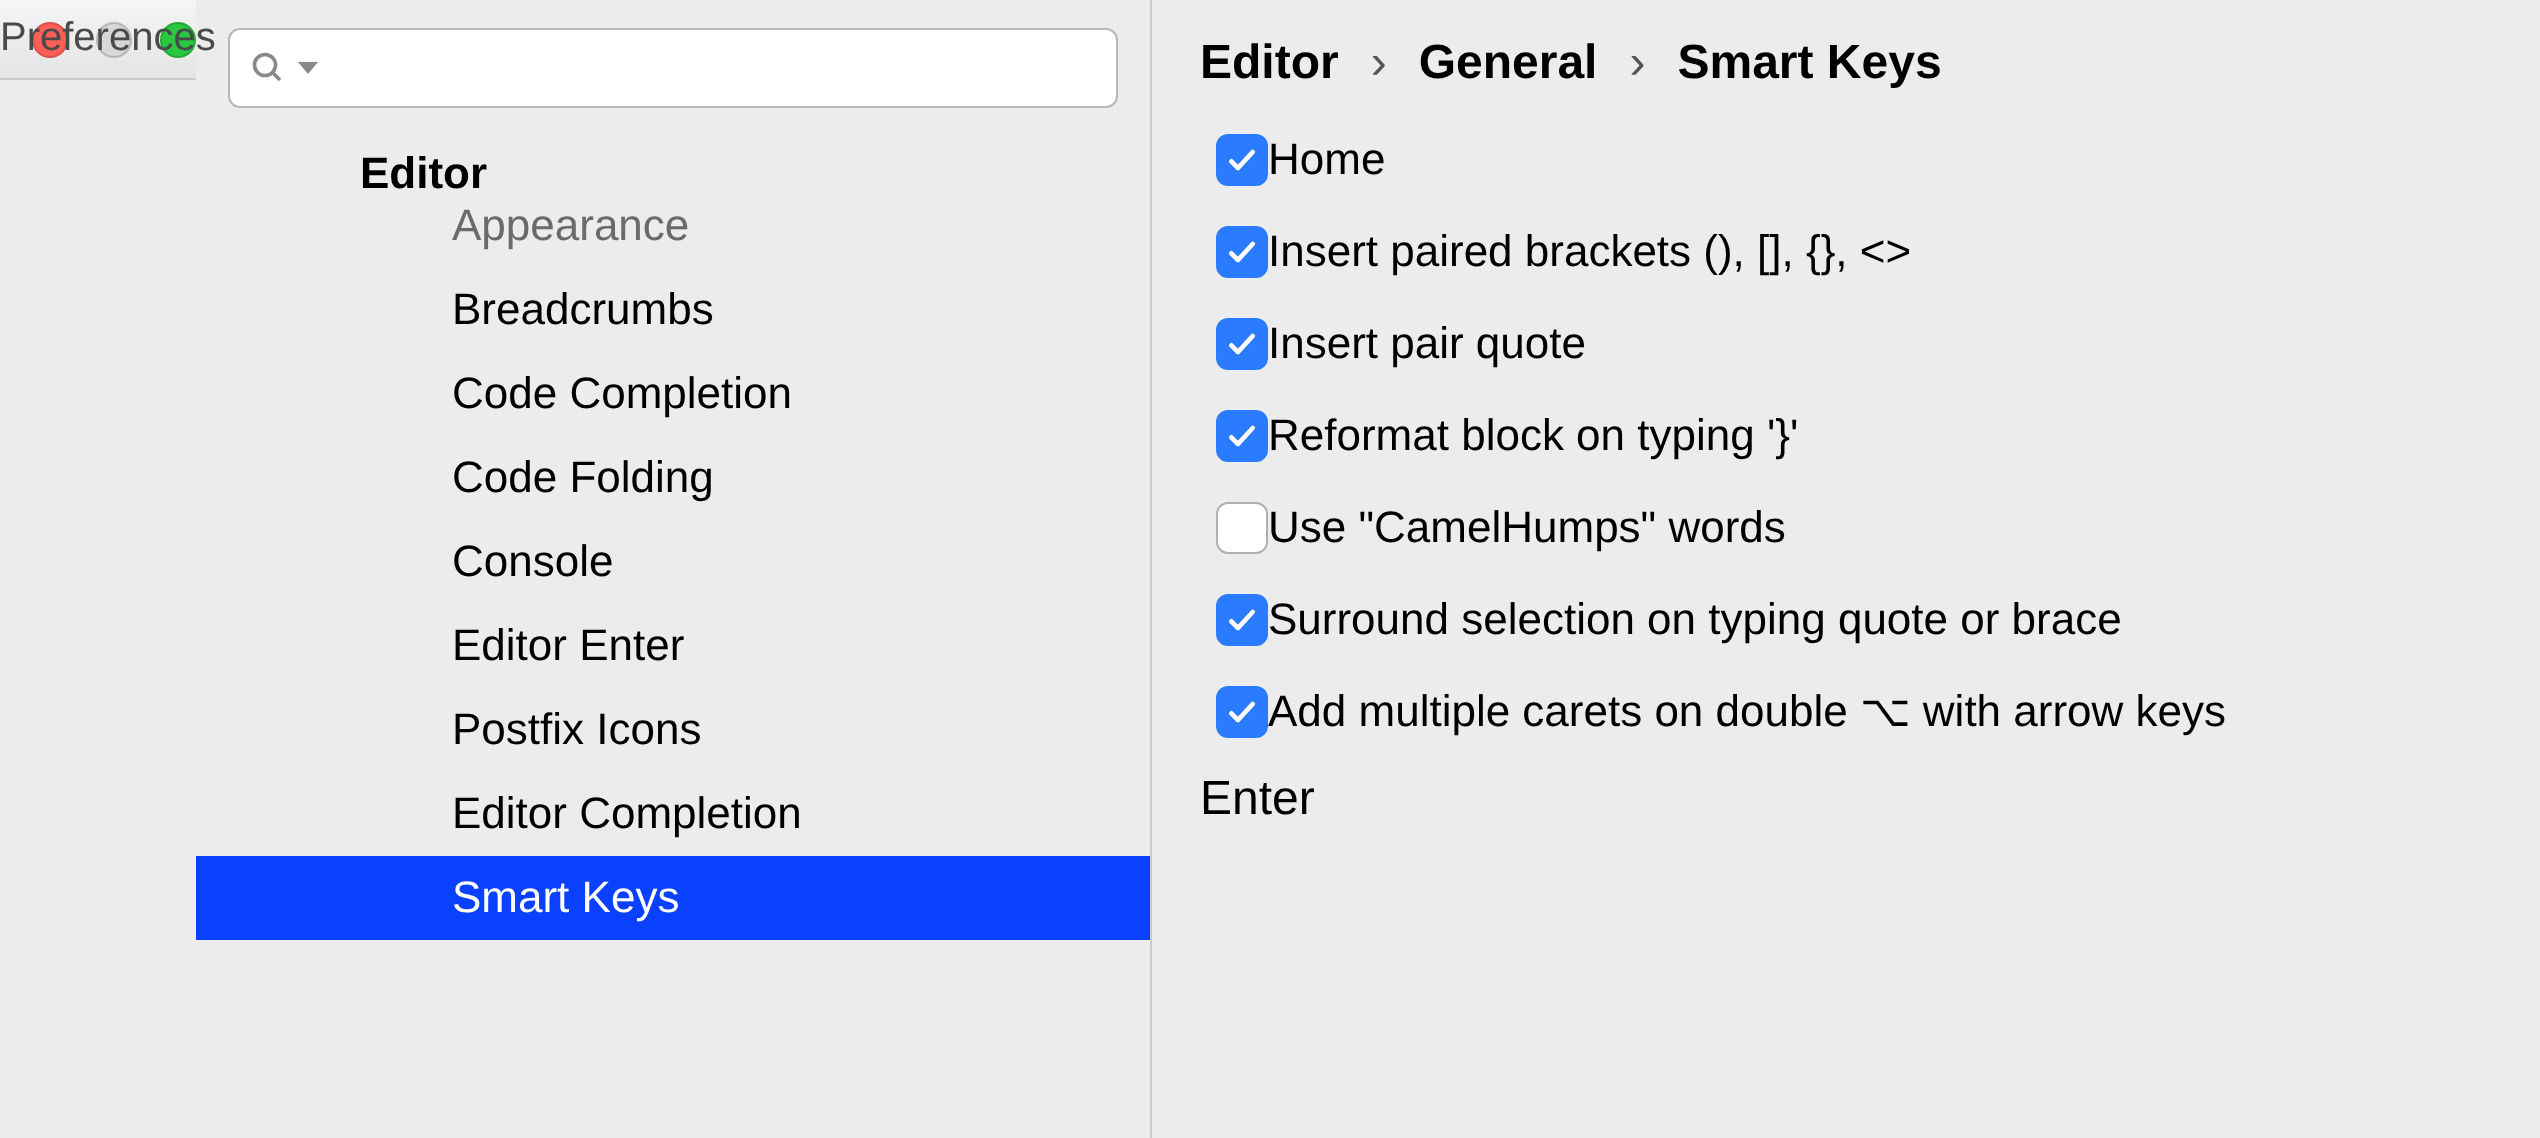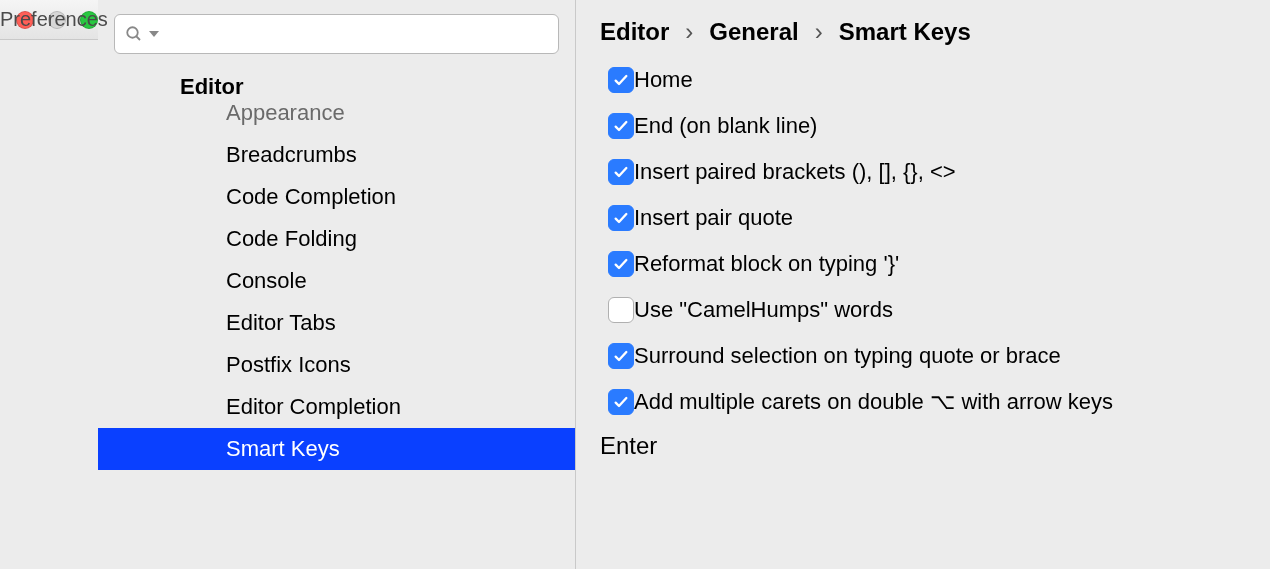--- a/index.html
+++ b/index.html
@@ -196,21 +196,21 @@
       </div>
 
       <div class="tree">
         <div class="tree-head">Editor</div>
         <div id="tree-items">
             <div class="tree-item cut">Appearance</div>
             <div class="tree-item">Breadcrumbs</div>
             <div class="tree-item">Code Completion</div>
             <div class="tree-item">Code Folding</div>
             <div class="tree-item">Console</div>
-            <div class="tree-item">Editor Tabs</div>
+            <div class="tree-item">Editor Enter</div>
             <div class="tree-item">Postfix Icons</div>
             <div class="tree-item">Editor Completion</div>
             <div class="tree-item selected">Smart Keys</div>
           </div>
       </div>
     </div>
 
     <div class="main">
       <div class="breadcrumb">
         <span>Editor</span>
@@ -228,28 +228,20 @@
               </svg>
             </div>
             <span class="opt-label">Home</span>
           </div>
           <div class="opt">
             <div class="cb checked">
               <svg width="16" height="16" viewBox="0 0 24 24" fill="none" stroke="#fff" stroke-width="3.5" stroke-linecap="round" stroke-linejoin="round">
                 <polyline points="4 13 9 18 20 6"></polyline>
               </svg>
             </div>
-            <span class="opt-label">End (on blank line)</span>
-          </div>
-          <div class="opt">
-            <div class="cb checked">
-              <svg width="16" height="16" viewBox="0 0 24 24" fill="none" stroke="#fff" stroke-width="3.5" stroke-linecap="round" stroke-linejoin="round">
-                <polyline points="4 13 9 18 20 6"></polyline>
-              </svg>
-            </div>
             <span class="opt-label">Insert paired brackets (), [], {}, &lt;&gt;</span>
           </div>
           <div class="opt">
             <div class="cb checked">
               <svg width="16" height="16" viewBox="0 0 24 24" fill="none" stroke="#fff" stroke-width="3.5" stroke-linecap="round" stroke-linejoin="round">
                 <polyline points="4 13 9 18 20 6"></polyline>
               </svg>
             </div>
             <span class="opt-label">Insert pair quote</span>
           </div>

